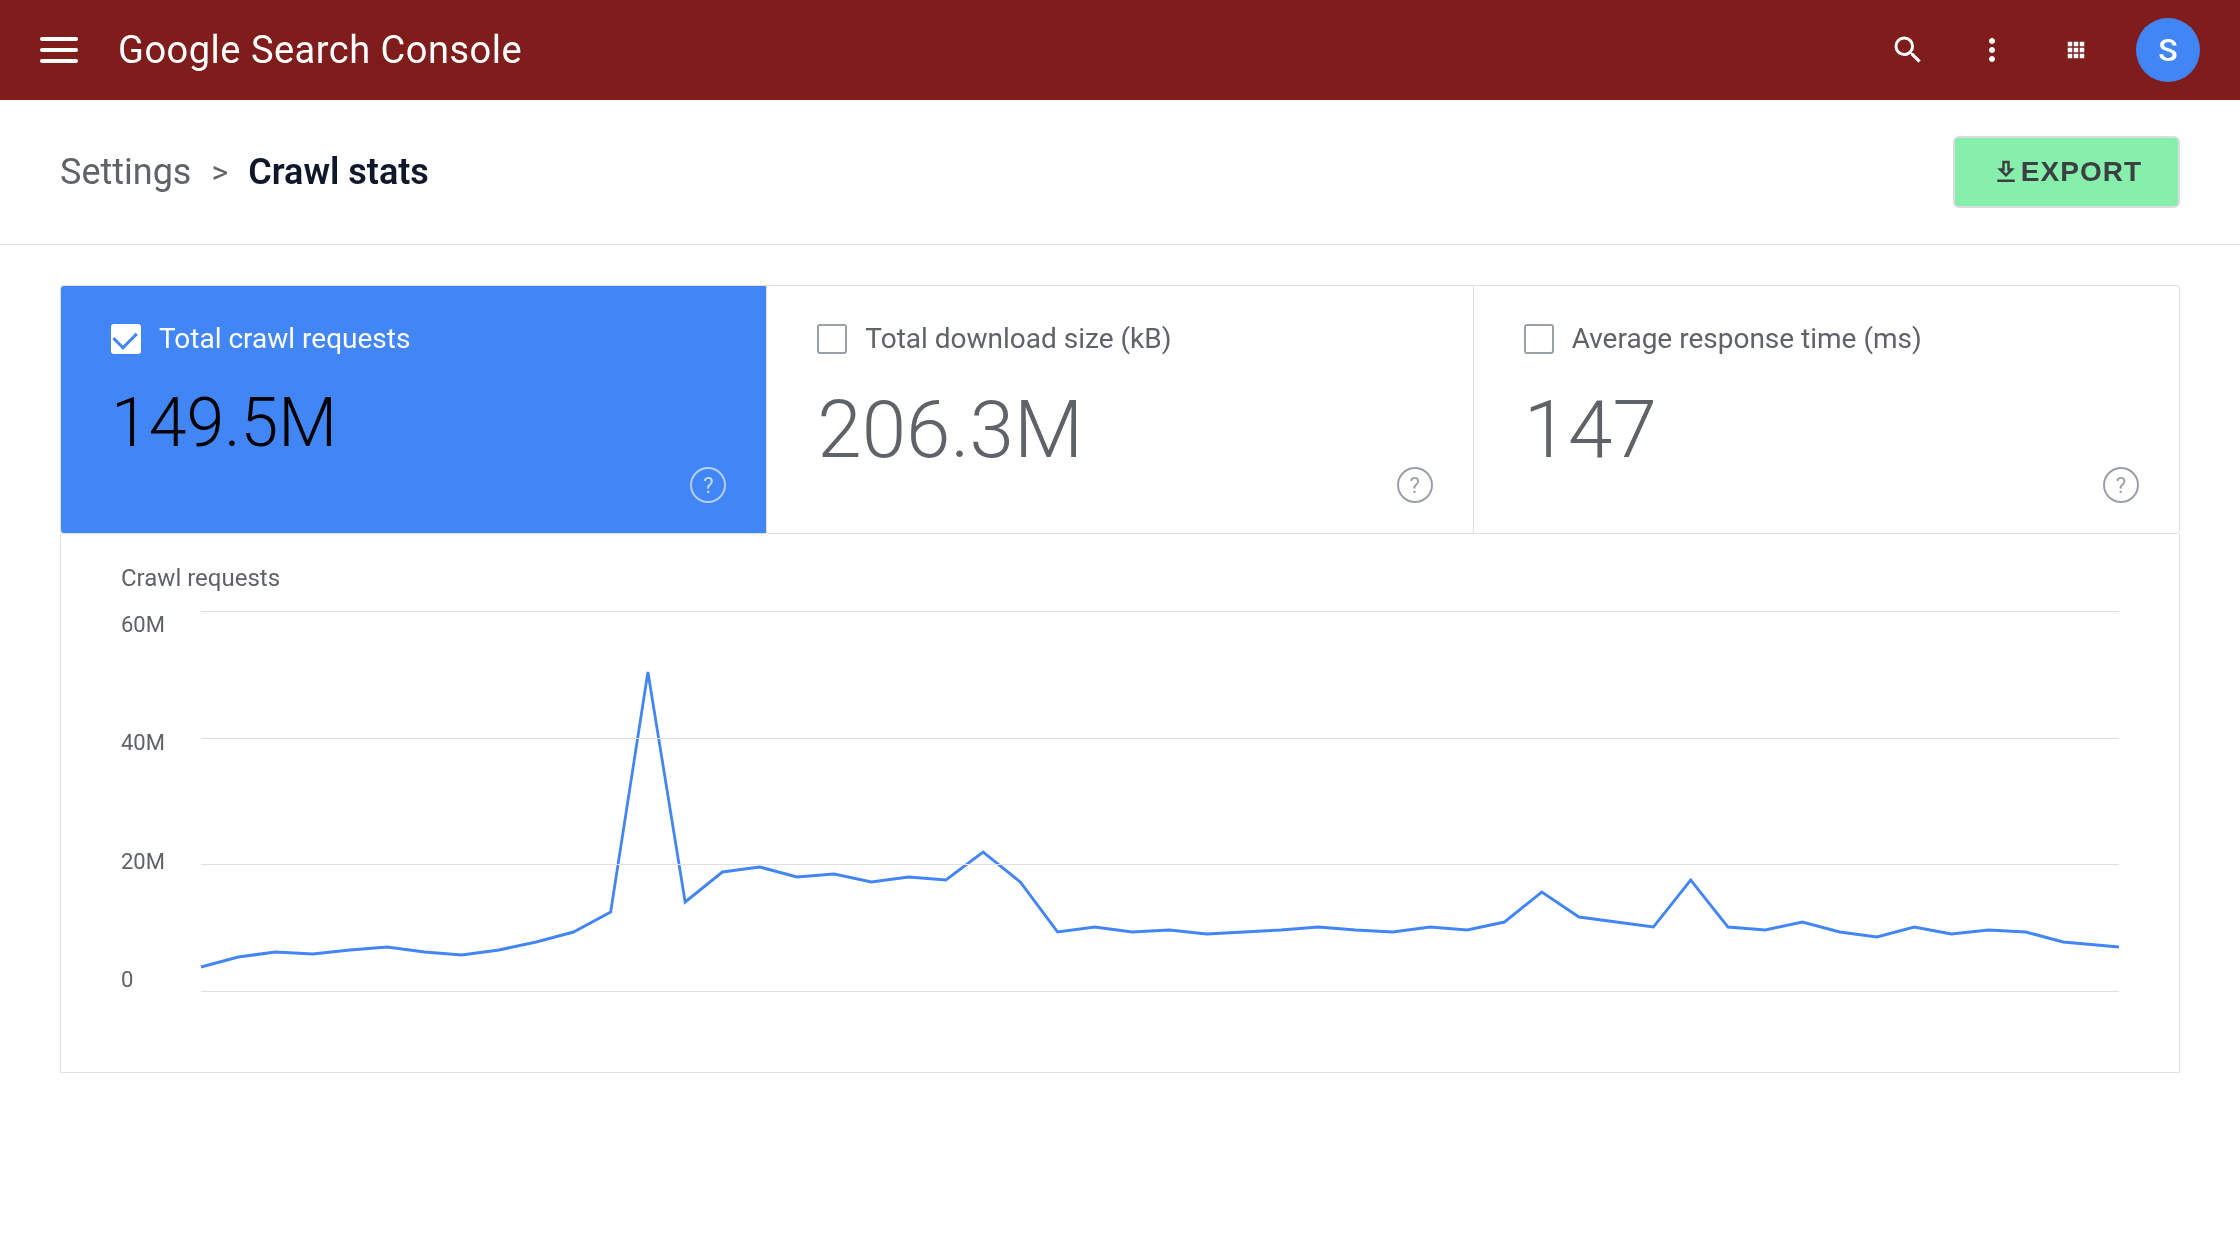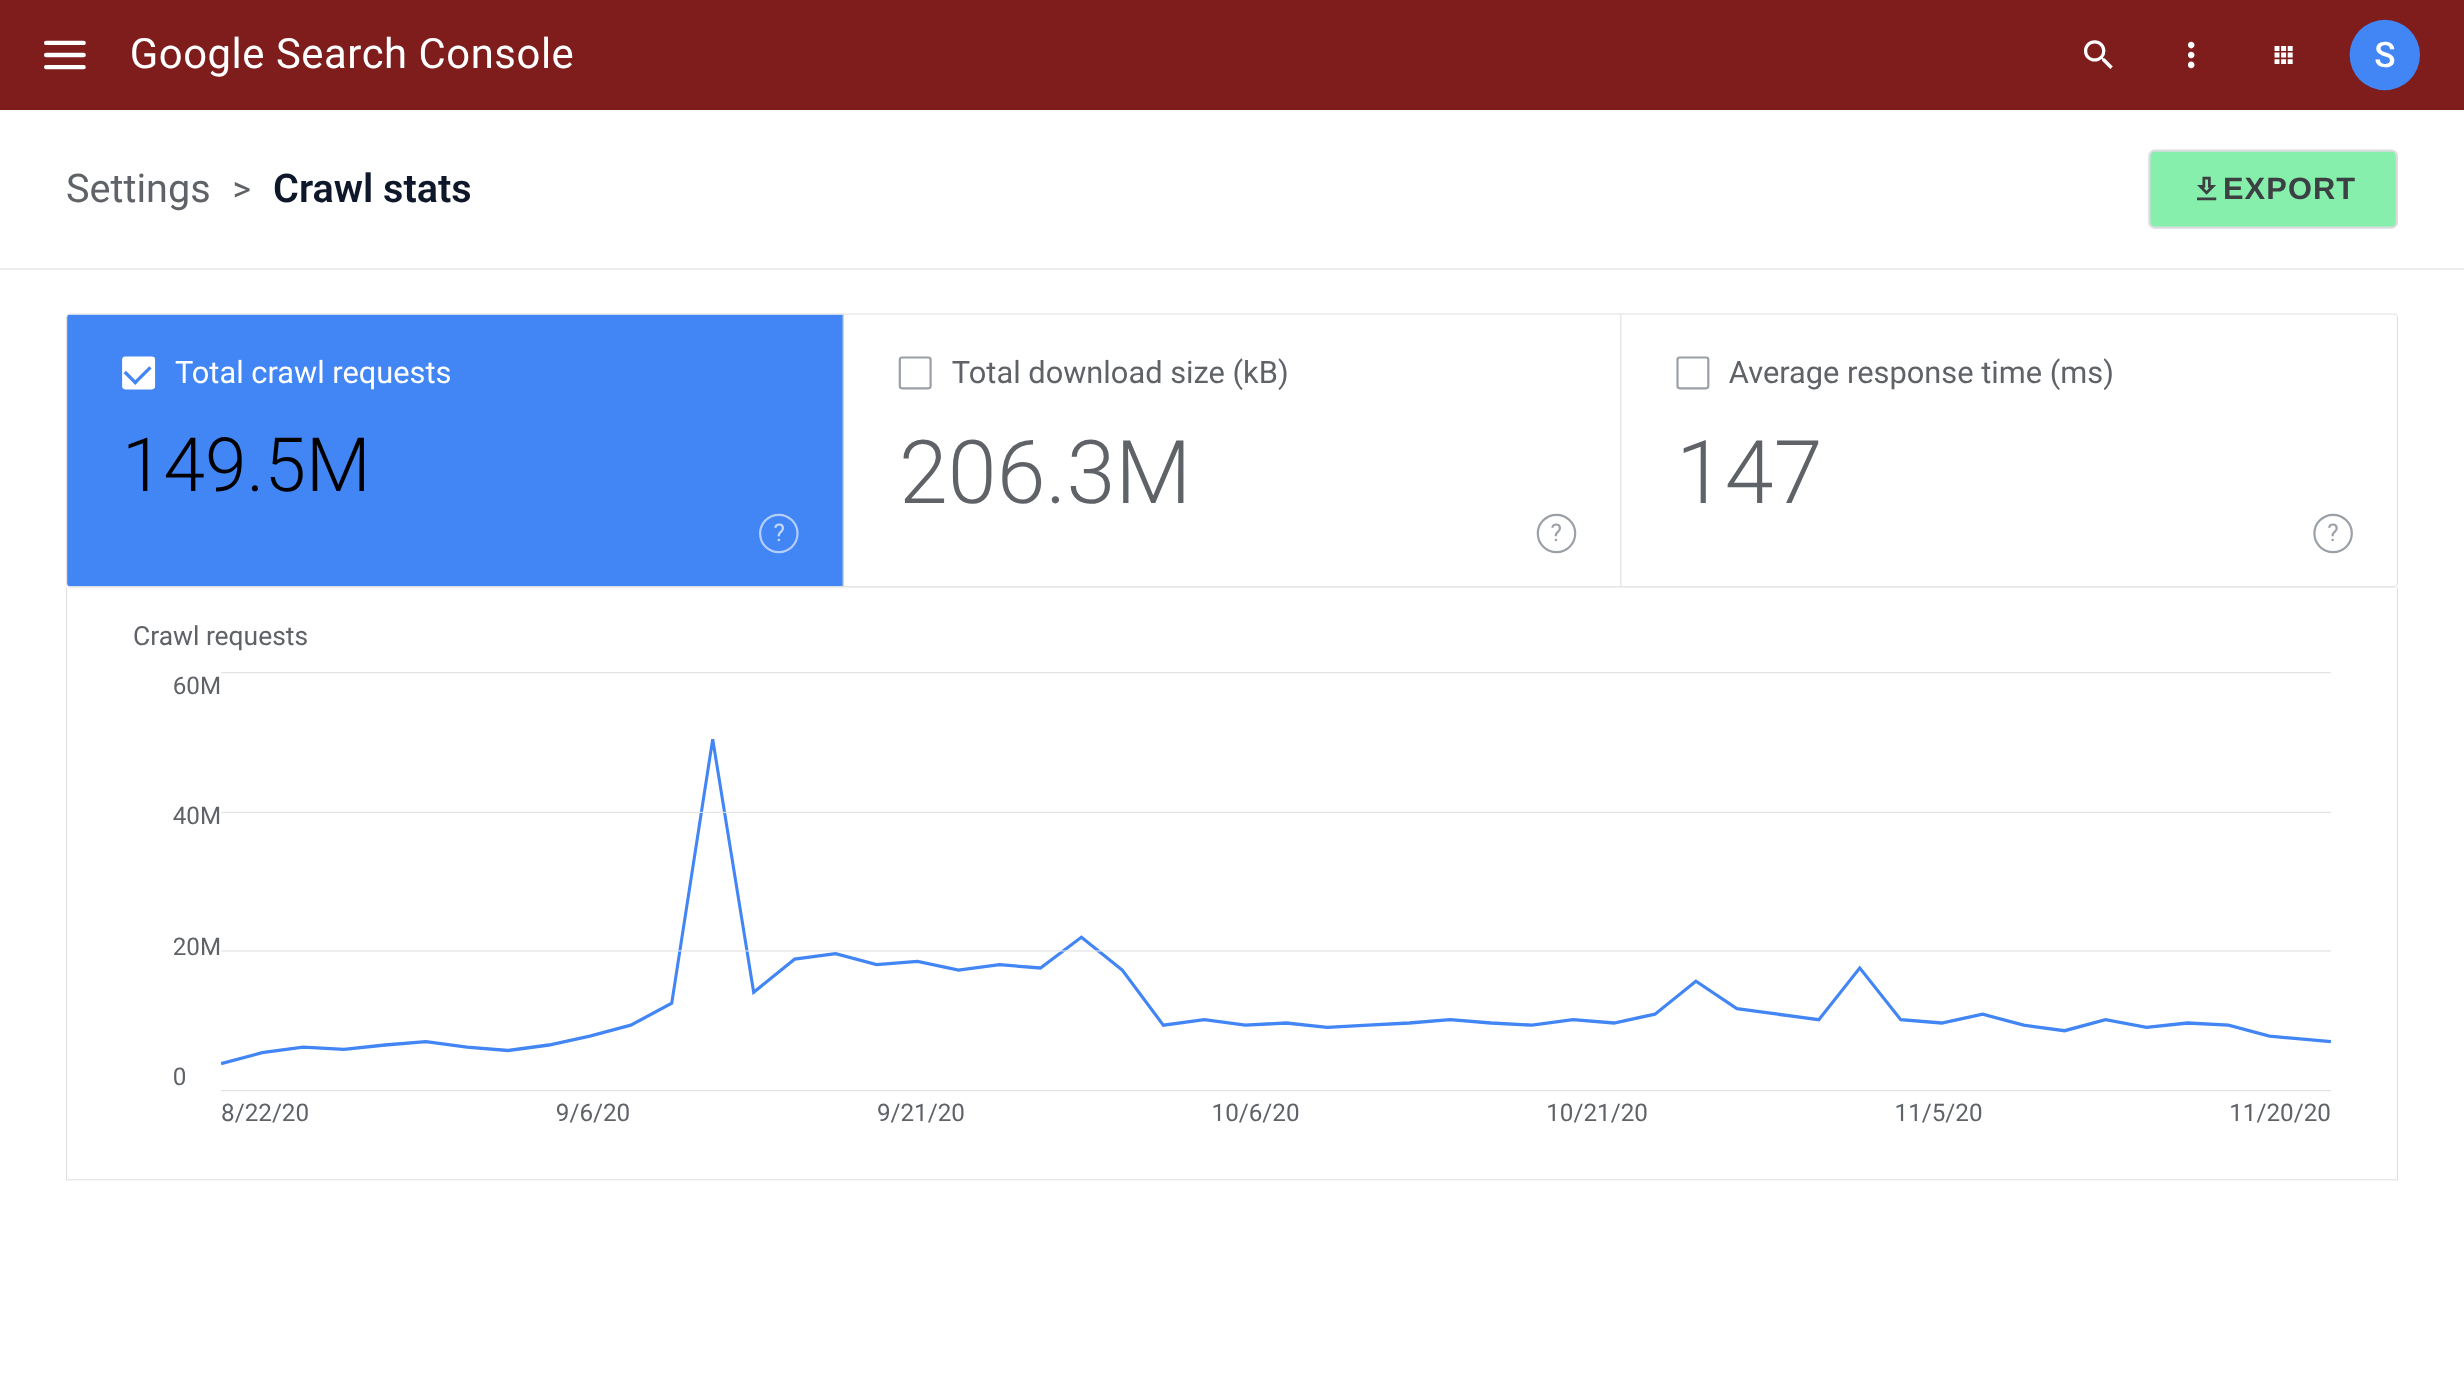--- a/index.html
+++ b/index.html
@@ -249,21 +249,20 @@
       top: 0;
       bottom: 40px;
       width: 70px;
       display: flex;
       flex-direction: column-reverse;
       justify-content: space-between;
     }
     .chart-y-label {
       font-size: 22px;
       color: #5f6368;
-      margin-left: 36px;
     }
     .chart-plot {
       position: absolute;
       left: 80px;
       right: 0;
       top: 0;
       bottom: 40px;
     }
     .chart-x-labels {
       position: absolute;
@@ -442,25 +441,16 @@
               1840,315
               1880,322
               1920,318
               1960,320
               2000,330
               2060,335
             "></polyline>
         </svg>
       </div>
 
-      <div class="chart-x-labels">
-        <span class="chart-x-label">8/22/20</span>
-        <span class="chart-x-label">9/6/20</span>
-        <span class="chart-x-label">9/21/20</span>
-        <span class="chart-x-label">10/6/20</span>
-        <span class="chart-x-label">10/21/20</span>
-        <span class="chart-x-label">11/5/20</span>
-        <span class="chart-x-label">11/20/20</span>
-      </div>
     </div>
   </div>
 
 </div>
 
 </body></html>

